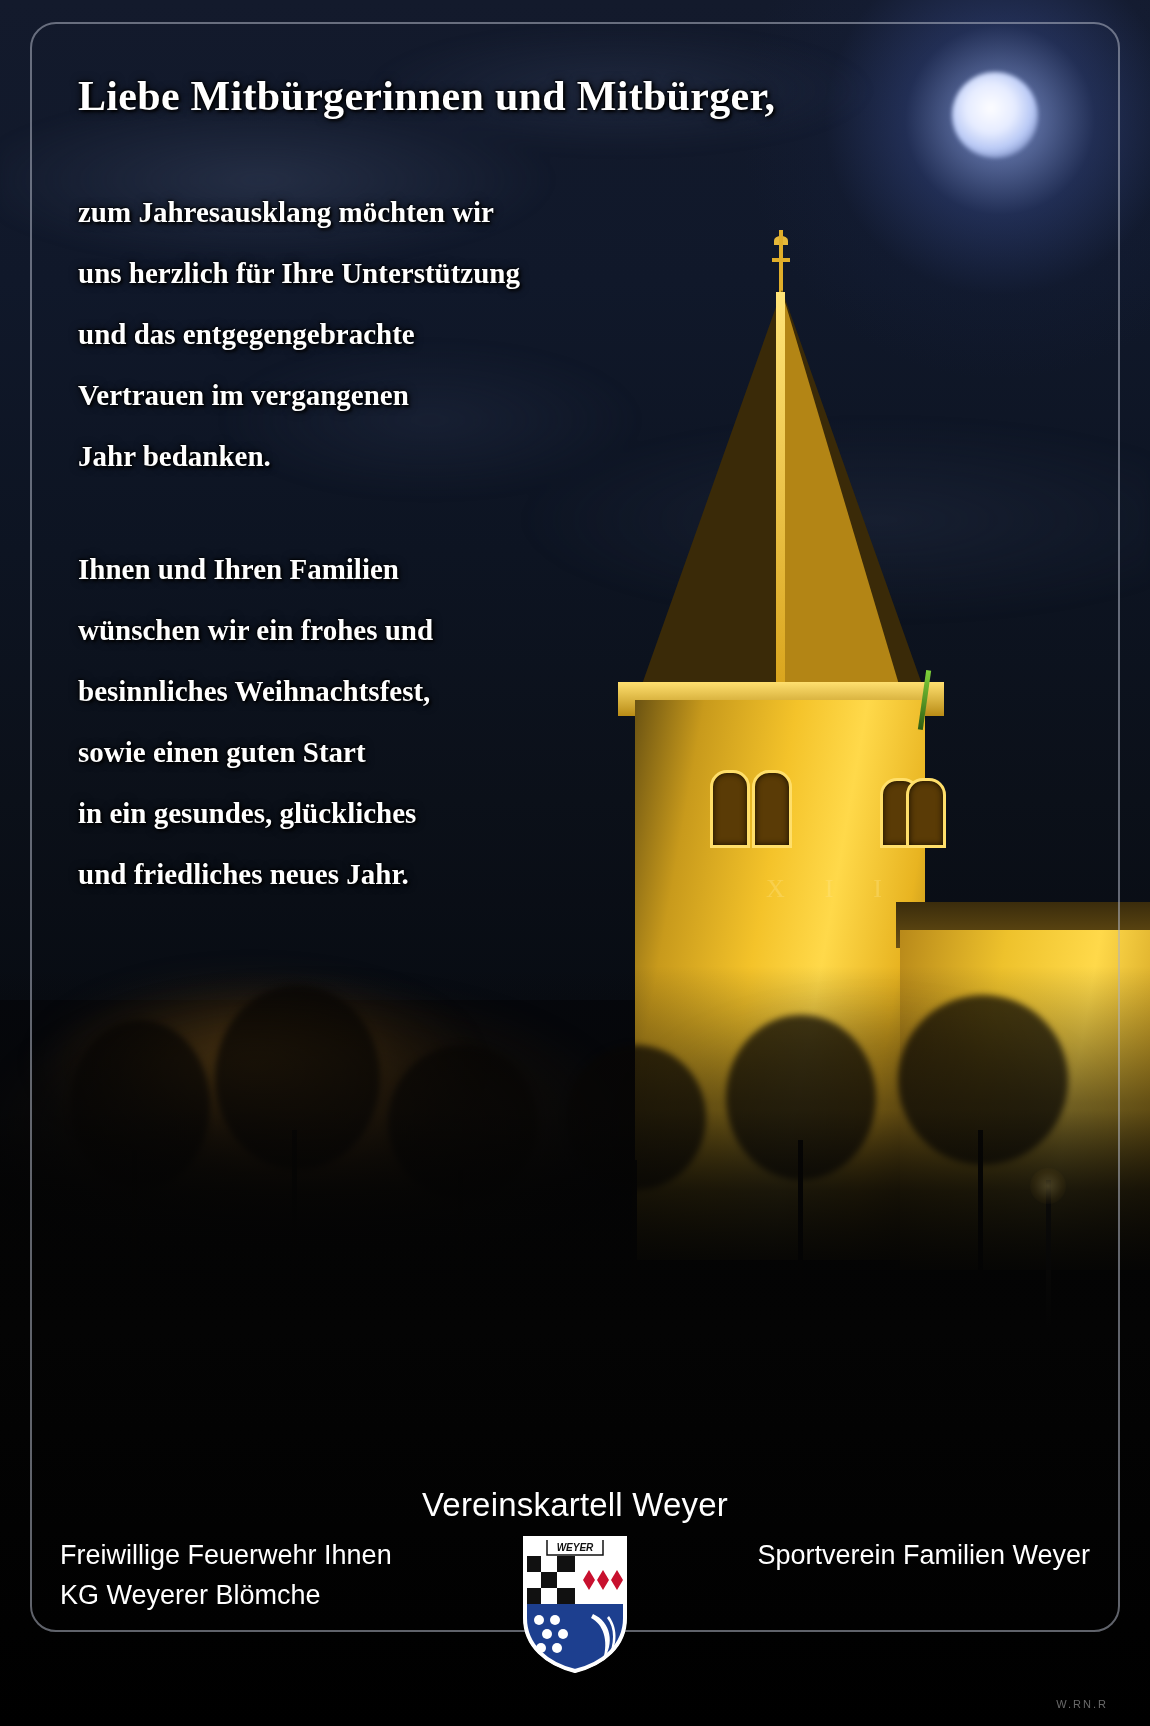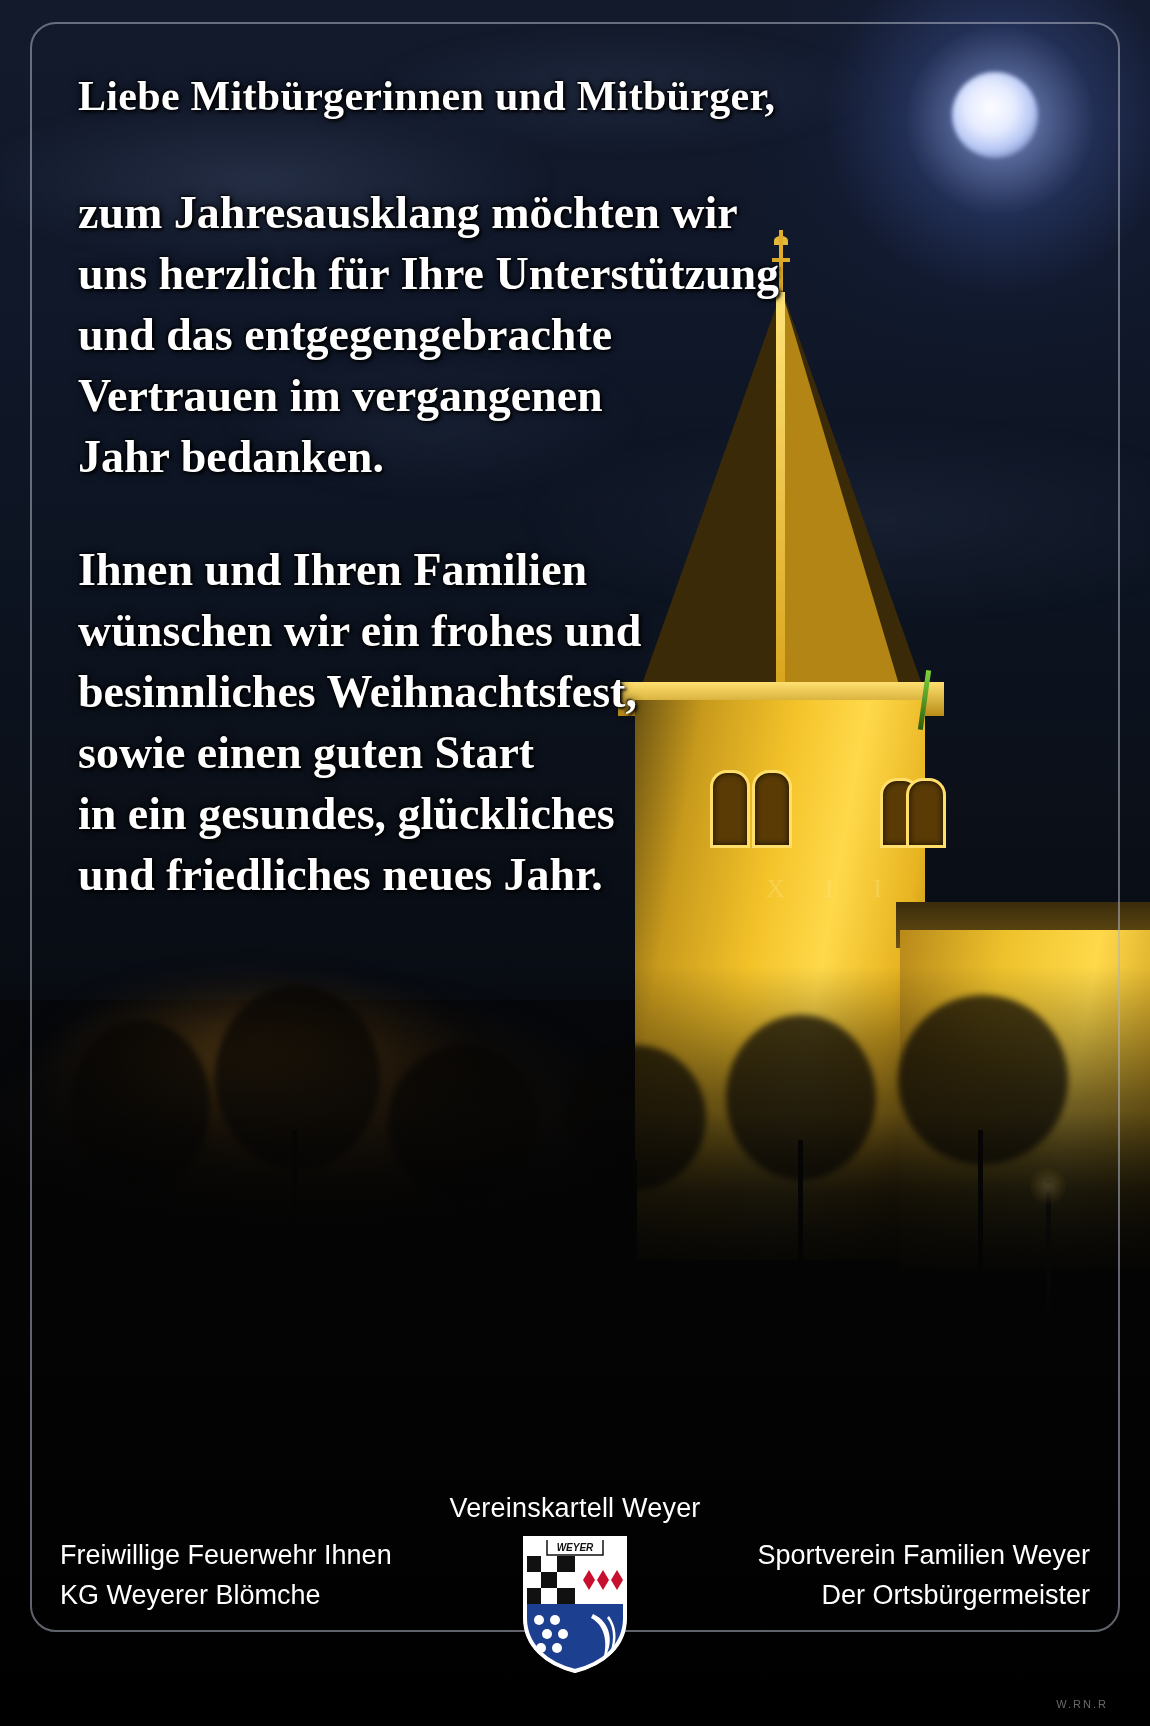--- a/index.html
+++ b/index.html
@@ -232,39 +232,39 @@
       -1px -1px 2px rgba(0,0,0,0.85),
       0 0 10px rgba(0,0,0,0.8);
   }
   .headline {
     font-size: 42px;
     font-weight: bold;
     letter-spacing: 0.3px;
     margin: 0 0 62px 0;
   }
   .para {
-    font-size: 46px;
+    font-size: 29px;
     font-weight: bold;
     line-height: 61px;
     margin: 0 0 52px 0;
   }
   .para:last-child { margin-bottom: 0; }
 
   
   .footer {
     position: absolute;
     left: 0; right: 0; bottom: 52px;
     padding: 0 60px;
     box-sizing: border-box;
     color: #fff;
     font-family: "Liberation Sans", sans-serif;
   }
   .footer-title {
     text-align: center;
-    font-size: 27px;
+    font-size: 33px;
     margin-bottom: 16px;
     letter-spacing: 0.2px;
   }
   .footer-cols {
     display: flex;
     align-items: flex-start;
     justify-content: space-between;
   }
   .col-left, .col-right {
     display: flex;
@@ -430,20 +430,19 @@
             <path d="M54,70 H104 V96 C98,116 78,131 54,137 Z" fill="#1d3f8f"></path>
             <path d="M72,80 C90,88 94,110 82,126 C88,106 82,90 70,84 Z" fill="#ffffff"></path>
             <path d="M88,82 C98,96 96,114 86,126 C94,110 94,94 86,84 Z" fill="#ffffff"></path>
           </g>
           <path d="M4,4 H104 V84 C104,112 82,130 54,137 C26,130 4,112 4,84 Z" fill="none" stroke="#ffffff" stroke-width="4"></path>
         </svg>
       </div>
 
       <div class="col-right">
         <div>Sportverein Familien Weyer</div>
-        <div>Der Ortsbürgermeister</div>
       </div>
 
     </div>
   </div>
 
   <div class="watermark">W.RN.R</div>
 </div>
 
 </body></html>

